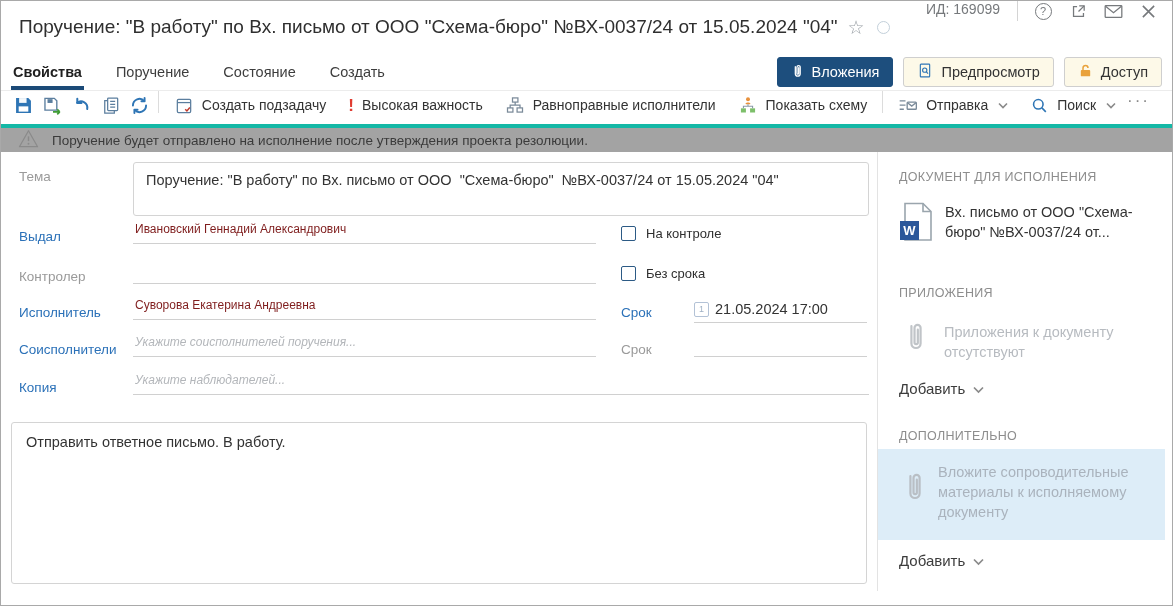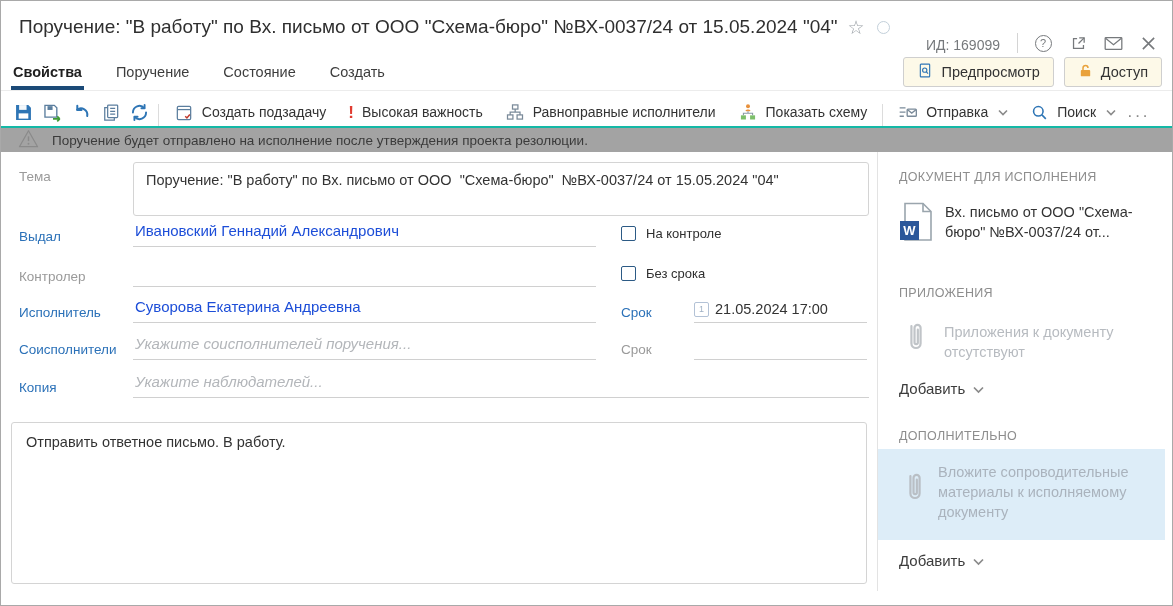--- a/index.html
+++ b/index.html
@@ -7,52 +7,52 @@
   body { font-family: "Liberation Sans", sans-serif; }
   .window {
     position: relative; width: 1173px; height: 606px;
     background: #fff; border: 1px solid #a9a9a9; overflow: hidden;
   }
   
   .titlebar { position: relative; height: 52px; display: flex; align-items: center; padding: 0 14px 0 18px; }
   .page-title { font-size: 19px; color: #2f2f2f; white-space: nowrap; }
   .star { color: #9aa0a6; font-size: 19px; margin-left: 10px; cursor: pointer; }
   .dot-circle { width: 13px; height: 13px; border: 1px solid #c3d0da; border-radius: 50%; margin-left: 12px; }
-  .titlebar-right { position: absolute; right: 14px; top: 0; height: 52px; display: flex; align-items: flex-end; gap: 15px; }
+  .titlebar-right { position: absolute; right: 14px; top: 0; height: 52px; display: flex; align-items: flex-start; gap: 15px; }
   .id-label { font-size: 14px; color: #76797c; margin-right: 2px; }
   .vdiv { width: 1px; height: 20px; background: #d4d4d4; }
   .tb-ico { display: flex; align-items: center; justify-content: center; width: 20px; height: 20px; cursor: pointer; }
   .help-circle { width: 17px; height: 17px; border: 1.4px solid #76797c; border-radius: 50%;
     color: #76797c; font-size: 11px; display: flex; align-items: center; justify-content: center; }
   
   .tabsrow { position: relative; height: 38px; display: flex; align-items: stretch; padding: 0 10px; border-bottom: 1px solid #ececec; }
   .tab { position: relative; display: flex; align-items: center; margin-right: 30px; font-size: 14.5px; color: #3d3d3d; cursor: pointer; padding: 0 2px; }
   .tab.active { color: #1f1f1f; font-weight: bold; }
   .tab.active::after { content:""; position:absolute; left:0; right:0; bottom:0; height:4px; background:#1b4a77; }
   .tabs-buttons { position: absolute; right: 10px; top: 4px; display: flex; gap: 10px; }
   .btn { height: 30px; display: flex; align-items: center; gap: 8px; padding: 0 13px; border-radius: 3px; font-size: 14.5px; cursor: pointer; }
   .btn-primary { background: #1d4e7d; color: #fff; border: 1px solid #1d4e7d; }
   .btn-cream { background: #fdf9e8; color: #333; border: 1px solid #cfcfcf; }
   
-  .toolbar { height: 37px; display: flex; align-items: flex-end; padding: 0 8px; border-bottom: 2px solid #14b8a6; }
+  .toolbar { height: 37px; display: flex; align-items: flex-start; padding: 0 8px; border-bottom: 4px solid #14b8a6; }
   .tool-ico { width: 38px; height: 28px; display: flex; align-items: center; justify-content: center; cursor: pointer; border-radius: 2px; }
   .tool-group { display: flex; align-items: center; gap: 8px; padding: 0 11px; height: 28px; cursor: pointer; border-radius: 2px; font-size: 14px; color: #333; white-space: nowrap; }
   .tool-div { width: 1px; height: 22px; background: #dcdcdc; margin: 0 4px; }
   .excl { color: #e03c31; font-weight: bold; font-size: 17px; line-height: 1; }
   .chev { display: inline-flex; margin-left: 2px; }
   .more-dots { margin-left: auto; margin-right: 14px; color: #8a8a8a; font-size: 17px; letter-spacing: 2px; cursor: pointer; }
   
   .banner { height: 24px; background: #a3a3a3; display: flex; align-items: center; padding: 0 17px; gap: 13px; font-size: 13.5px; color: #3b3b3b; }
   
   .content { position: relative; height: 439px; }
   .abs { position: absolute; }
   .flabel { font-size: 13.5px; color: #9a9a9a; }
   .flabel.link { color: #2b71b8; cursor: pointer; }
   .line-input { border: none; border-bottom: 1px solid #d0d0d0; outline: none; background: transparent;
-    font-family: "Liberation Sans", sans-serif; font-size: 15px; color: #1d4ed8; padding: 0 0 7px 2px; }
+    font-family: "Liberation Sans", sans-serif; font-size: 12px; color: #7f1d1d; padding: 0 0 7px 2px; }
   .line-input::placeholder { font-style: italic; color: #b3b6ba; }
   .boxarea { border: 1px solid #d4d4d4; border-radius: 3px; resize: none; outline: none;
     font-family: "Liberation Sans", sans-serif; font-size: 14.5px; color: #333; padding: 8px 12px; line-height: 19px; }
   .cbrow { display: flex; align-items: center; gap: 10px; cursor: pointer; }
   .cb { width: 15px; height: 15px; border: 1.5px solid #2c5a85; border-radius: 2px; background: #fff; }
   .cbrow span { font-size: 13px; color: #2f2f2f; }
   .datewrap { display: flex; align-items: center; gap: 6px; border-bottom: 1px solid #d0d0d0; padding-bottom: 5px; }
   .cal-mini { width: 15px; height: 15px; border: 1px solid #b3c2d6; border-radius: 2px; color: #9fb0c4;
     font-size: 9px; display: flex; align-items: center; justify-content: center; }
   .date-input { border: none; outline: none; background: transparent; font-family: "Liberation Sans", sans-serif;
@@ -110,20 +110,28 @@
         <span>Поручение</span>
       </div>
     <div class="tab">
         <span>Состояние</span>
       </div>
     <div class="tab">
         <span>Создать</span>
       </div>
 
     <div class="tabs-buttons">
+      <div class="btn btn-primary">
+        <span>
+          <svg width="13" height="16" viewBox="0 0 24 28" fill="none" stroke="#fff" stroke-width="2.4" stroke-linecap="round">
+              <path d="M8 6v13a4.5 4.5 0 0 0 9 0V7a3 3 0 0 0-6 0v11a1.6 1.6 0 0 0 3.2 0V8"></path>
+            </svg>
+        </span>
+        <span>Вложения</span>
+      </div>
       <div class="btn btn-cream">
         <span>
           <svg width="16" height="17" viewBox="0 0 24 24" fill="none" stroke="#2e75b5" stroke-width="1.7">
               <rect x="5" y="2.5" width="14" height="19" rx="1"></rect>
               <circle cx="11.6" cy="11.5" r="3.2"></circle>
               <path d="M14 14l2.6 2.6"></path>
             </svg>
         </span>
         <span>Предпросмотр</span>
       </div>

